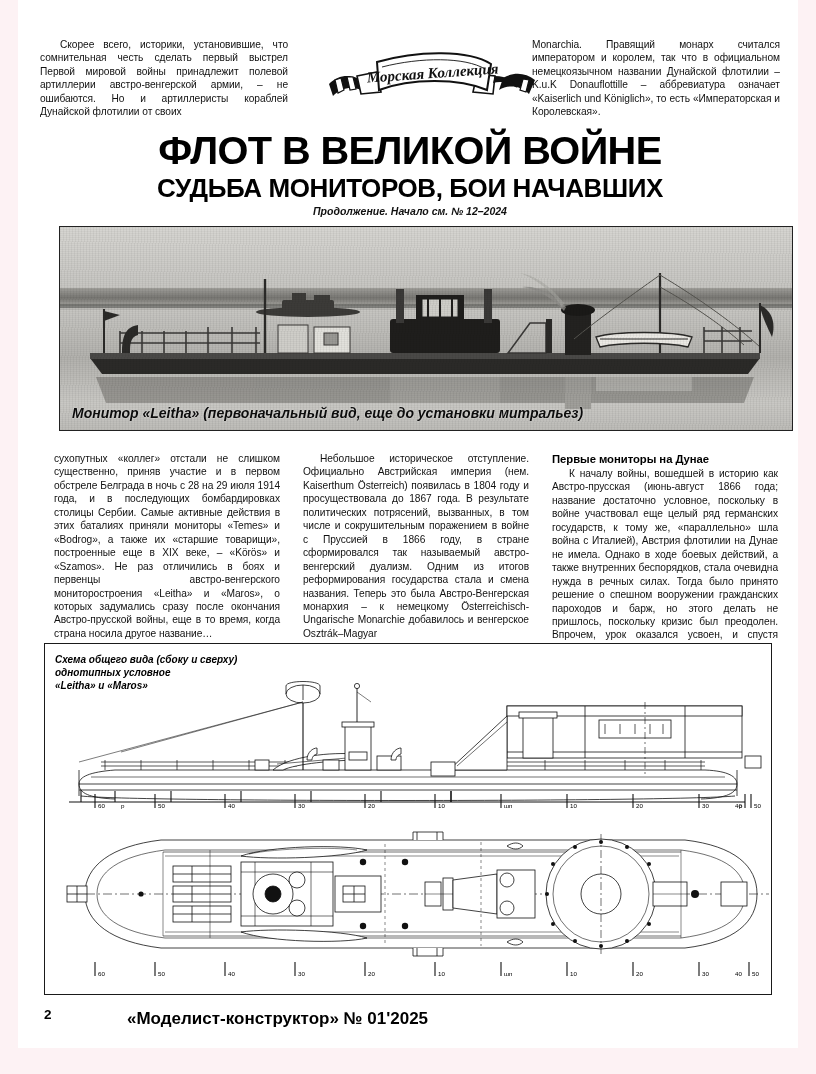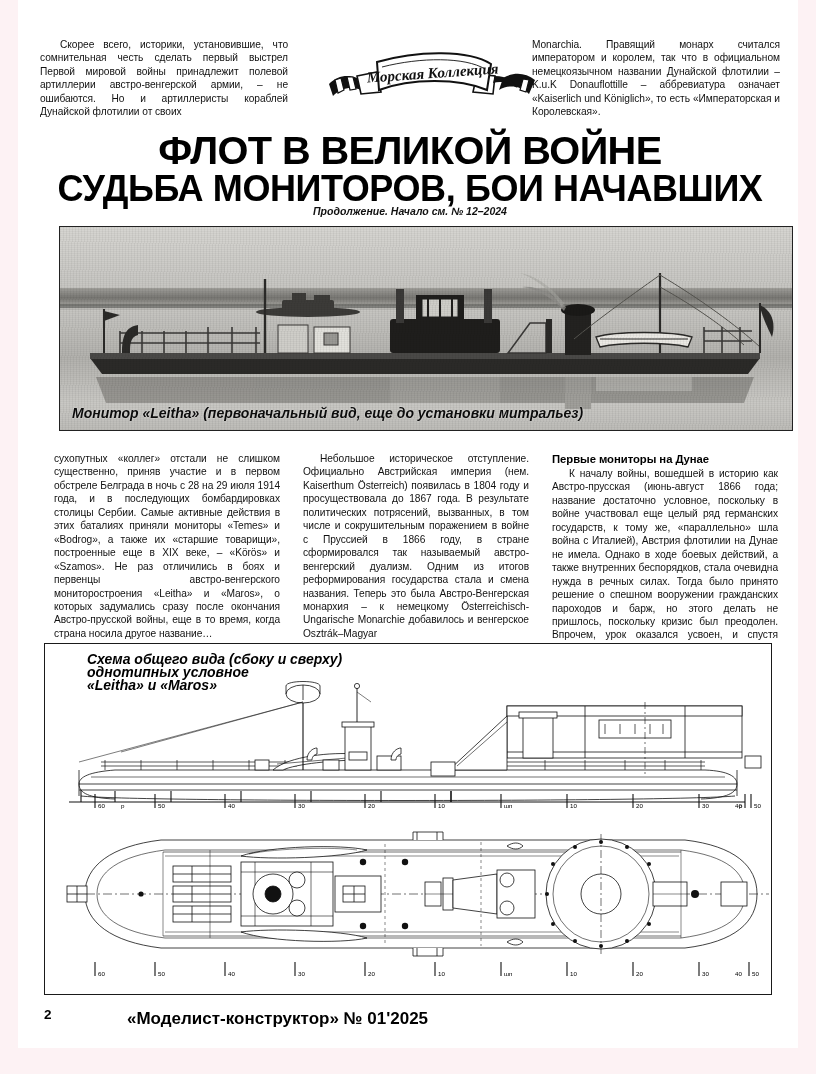--- a/index.html
+++ b/index.html
@@ -64,21 +64,21 @@
     font-size: 39px;
     line-height: 41px;
     font-weight: bold;
     letter-spacing: -0.6px;
     color: #000;
     font-family: "Liberation Sans", sans-serif;
     transform: scaleX(1.02);
   }
   .headline h2 {
     margin: 1px 0 0 0;
-    font-size: 36px;
+    font-size: 26px;
     line-height: 33px;
     font-weight: bold;
     letter-spacing: -0.4px;
     color: #000;
   }
   .subhead {
     position: absolute;
     left: 22px; top: 205px;
     width: 740px;
     text-align: center;
@@ -166,22 +166,22 @@
   .drawing {
     position: absolute;
     left: 26px; top: 643px;
     width: 728px; height: 352px;
     border: 1px solid #1a1a1a;
     background: #fff;
     overflow: hidden;
   }
   .drawing-caption {
     position: absolute;
-    left: 42px; top: 9px;
-    font-size: 14px;
+    left: 10px; top: 9px;
+    font-size: 10px;
     line-height: 13.2px;
     font-style: italic;
     font-weight: bold;
     color: #000;
     z-index: 5;
   }
   .drawing svg { position: absolute; left: 0; top: 0; }
 
   
   .footer {

